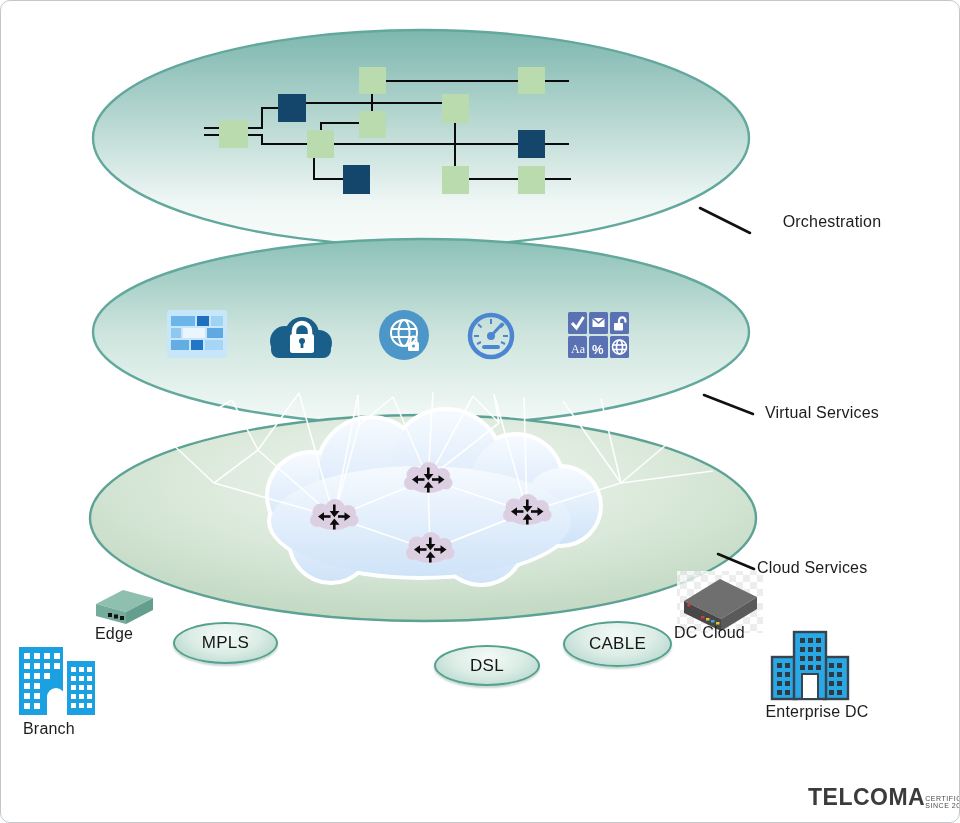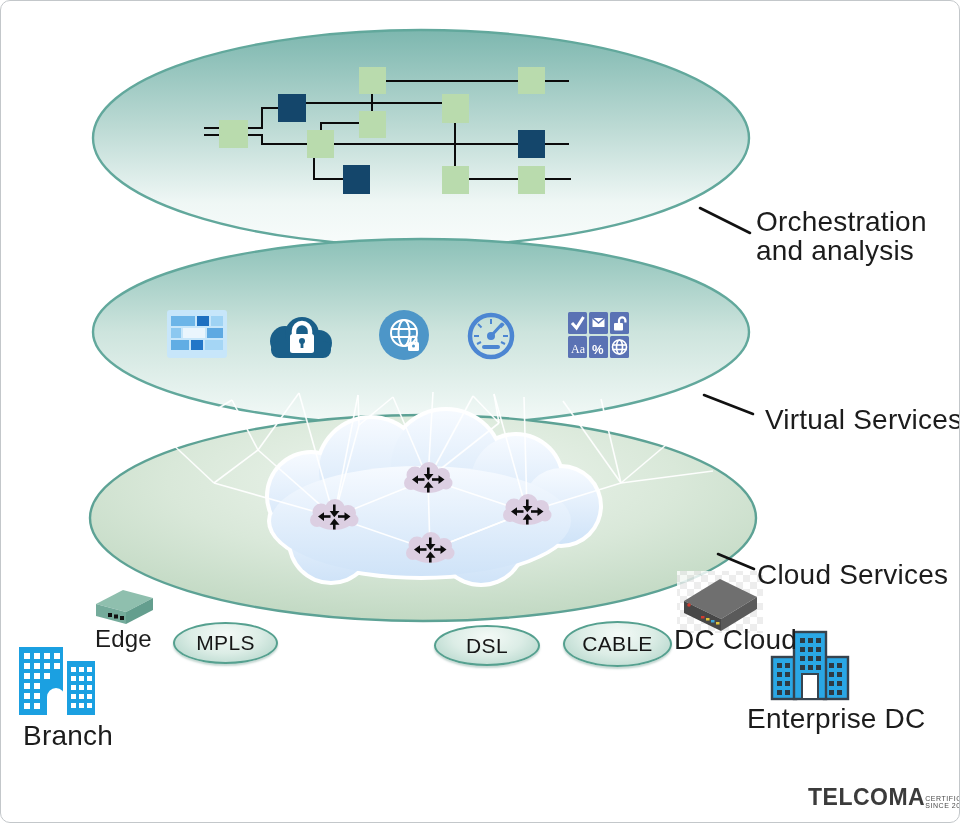--- a/index.html
+++ b/index.html
@@ -3,28 +3,28 @@
 <meta charset="utf-8">
 <style>
   html,body{margin:0;padding:0;background:#ffffff;}
   .canvas{
     position:relative;width:958px;height:821px;background:#ffffff;
     border:1px solid #c3c7ca;border-radius:10px;overflow:hidden;
     font-family:"Liberation Sans",sans-serif;color:#1c1c1c;
   }
   svg{display:block;}
   #diagram{position:absolute;left:0;top:0;}
-  .lbl{position:absolute;font-size:28px;letter-spacing:.2px;color:#1c1c1c;white-space:nowrap;}
+  .lbl{position:absolute;font-size:16px;letter-spacing:.2px;color:#1c1c1c;white-space:nowrap;}
   .lbl-center{text-align:center;}
   .oval{
     position:absolute;border-radius:50%;
     background:radial-gradient(ellipse at 50% 28%, #f4faf7 0%, #dcede6 48%, #abd1c5 100%);
     border:2px solid #55a08f;box-shadow:0 2px 2px rgba(90,140,125,.35);
     display:flex;align-items:center;justify-content:center;
-    font-size:21px;letter-spacing:.3px;color:#161616;text-align:right;
+    font-size:17px;letter-spacing:.3px;color:#161616;text-align:right;
   }
   .vicon{position:absolute;}
   .logo{position:absolute;left:788px;top:774px;width:162px;display:flex;align-items:center;}
   .logo-txt{display:flex;flex-direction:row;align-items:flex-end;margin-left:19px;}
   .logo-brand{font-size:23px;font-weight:bold;color:#3b3b3b;letter-spacing:.5px;line-height:24px;}
   .logo-tag{font-size:7px;color:#4a4a4a;letter-spacing:.55px;margin-top:0px;}
   .orch{line-height:29px;}
 </style>
 </head>
 <body>
@@ -357,36 +357,35 @@
     <g fill="none" stroke="#ffffff" stroke-width="1.6">
       <circle cx="51.5" cy="35" r="7"></circle>
         <ellipse cx="51.5" cy="35" rx="3" ry="7"></ellipse>
       <line x1="44.5" y1="33" x2="58.5" y2="33"></line>
         <line x1="44.5" y1="37.5" x2="58.5" y2="37.5"></line>
     </g>
   </svg>
 
   <div class="lbl lbl-center orch" style="left:755px;top:206px;width:152px">
     <div>Orchestration</div>
-    <div>and analysis</div>
   </div>
   <div class="lbl" style="left:764px;top:403px">Virtual Services</div>
   <div class="lbl" style="left:756px;top:558px">Cloud Services</div>
 
   <div class="oval" style="left:172px;top:621px;width:101px;height:38px">
     <span>MPLS</span>
   </div>
-  <div class="oval" style="left:433px;top:624px;width:102px;height:37px">
+  <div class="oval" style="left:433px;top:644px;width:102px;height:37px">
     <span>DSL</span>
   </div>
   <div class="oval" style="left:562px;top:620px;width:105px;height:42px">
     <span>CABLE</span>
   </div>
 
-  <div class="lbl" style="left:94px;top:624px;font-size:24px">Edge</div>
+  <div class="lbl" style="left:94px;top:624px;font-size:16px">Edge</div>
   <div class="lbl" style="left:673px;top:623px">DC Cloud</div>
   <div class="lbl" style="left:22px;top:719px">Branch</div>
   <div class="lbl lbl-center" style="left:746px;top:702px;width:140px">Enterprise DC</div>
 
   <div class="logo">
     <svg width="46" height="44" viewBox="0 0 46 44">
       <g stroke="#3b3b3b" stroke-width="2.2" fill="none" stroke-linecap="round">
         <circle cx="23" cy="22" r="3" fill="#3b3b3b" stroke="none"></circle>
         <path d="M18.2,17.5 a7,7 0 0 0 0,9"></path>
           <path d="M27.8,17.5 a7,7 0 0 1 0,9"></path>

